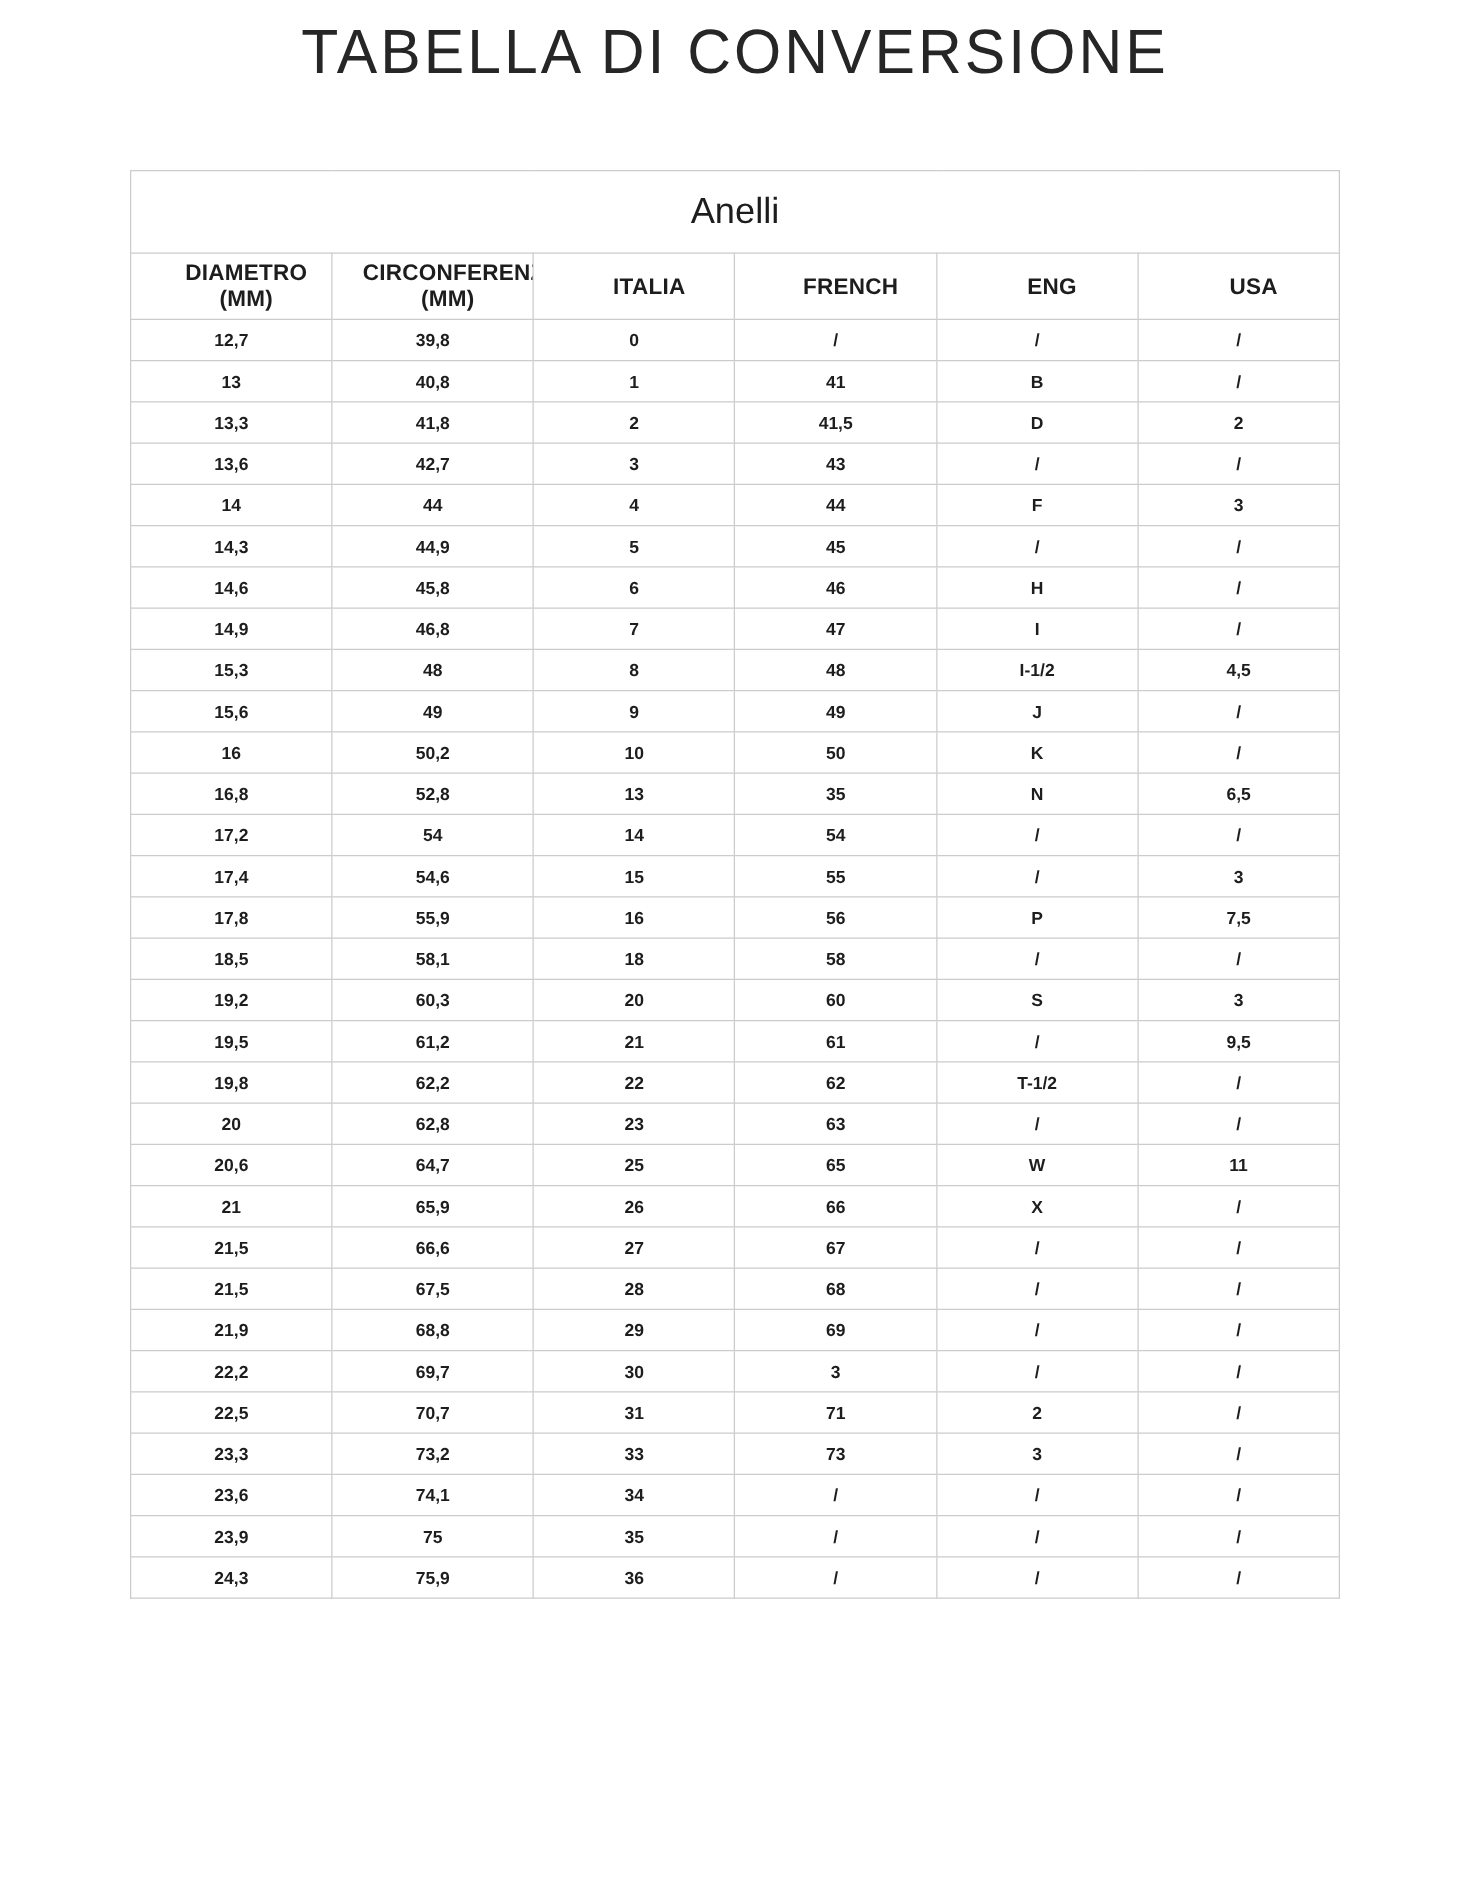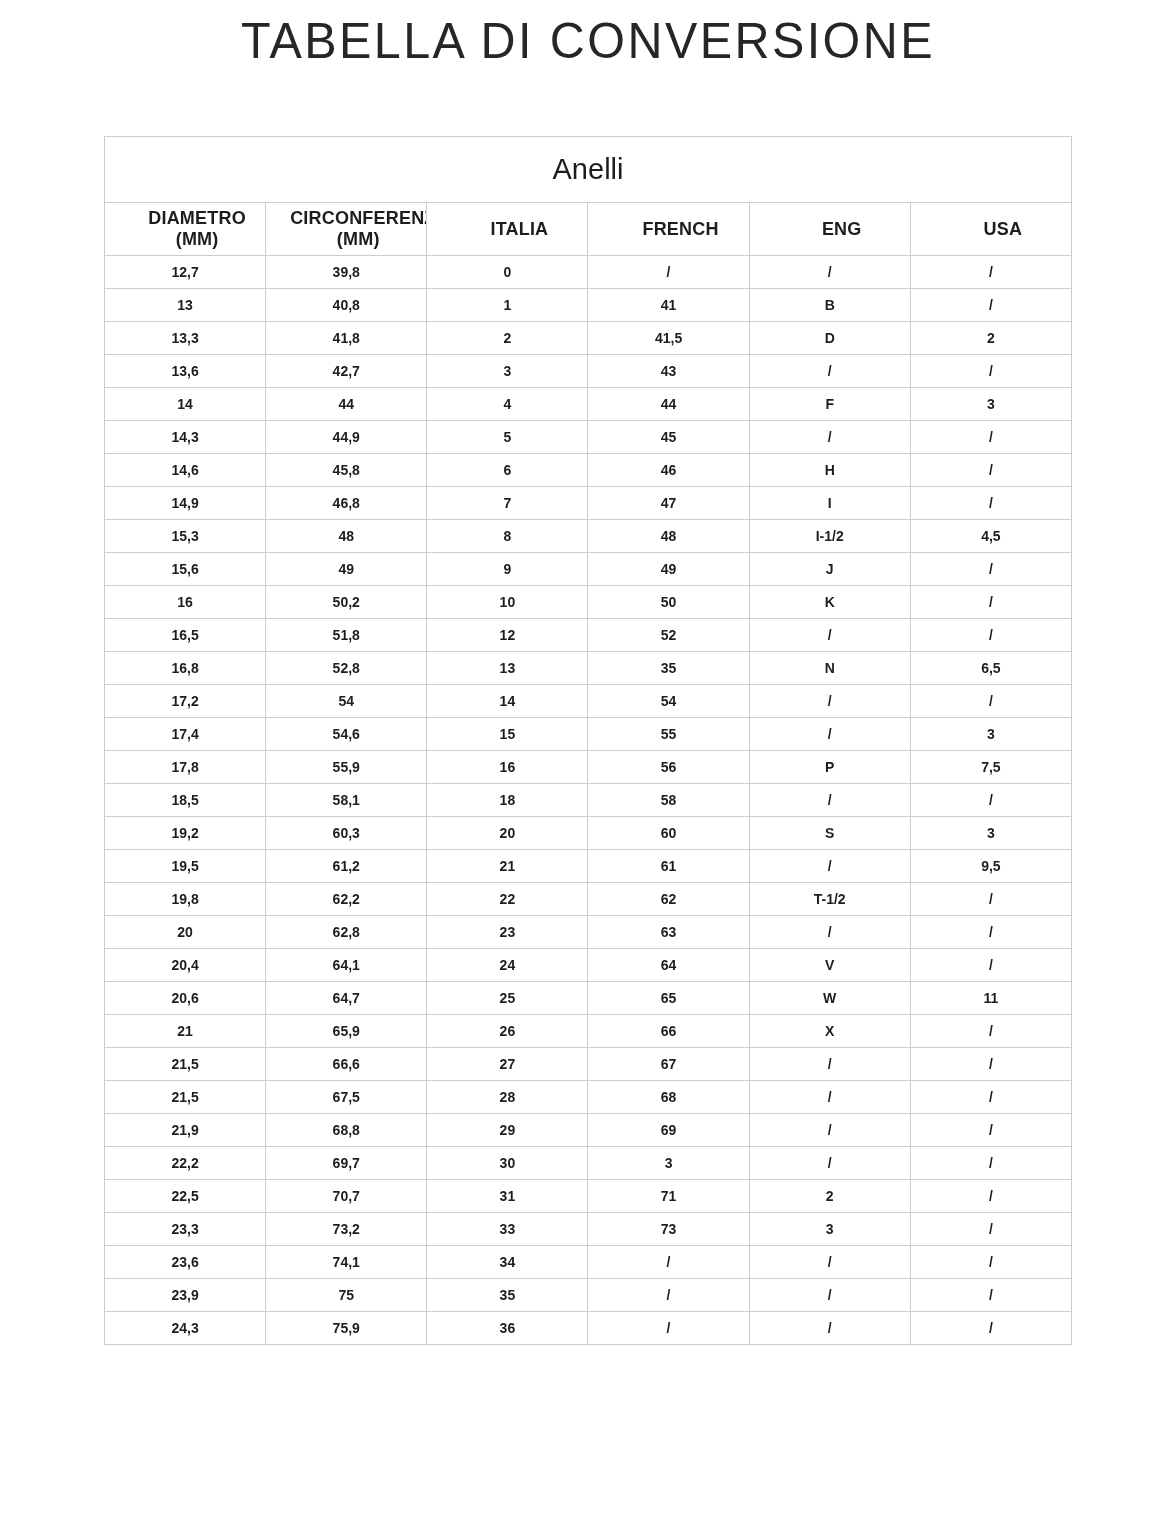--- a/index.html
+++ b/index.html
@@ -163,28 +163,20 @@
         </tr>
         <tr>
           <td>16</td>
           <td>50,2</td>
           <td>10</td>
           <td>50</td>
           <td>K</td>
           <td>/</td>
         </tr>
         <tr>
-          <td>16,5</td>
-          <td>51,8</td>
-          <td>12</td>
-          <td>52</td>
-          <td>/</td>
-          <td>/</td>
-        </tr>
-        <tr>
           <td>16,8</td>
           <td>52,8</td>
           <td>13</td>
           <td>35</td>
           <td>N</td>
           <td>6,5</td>
         </tr>
         <tr>
           <td>17,2</td>
           <td>54</td>
@@ -243,28 +235,20 @@
         </tr>
         <tr>
           <td>20</td>
           <td>62,8</td>
           <td>23</td>
           <td>63</td>
           <td>/</td>
           <td>/</td>
         </tr>
         <tr>
-          <td>20,4</td>
-          <td>64,1</td>
-          <td>24</td>
-          <td>64</td>
-          <td>V</td>
-          <td>/</td>
-        </tr>
-        <tr>
           <td>20,6</td>
           <td>64,7</td>
           <td>25</td>
           <td>65</td>
           <td>W</td>
           <td>11</td>
         </tr>
         <tr>
           <td>21</td>
           <td>65,9</td>

